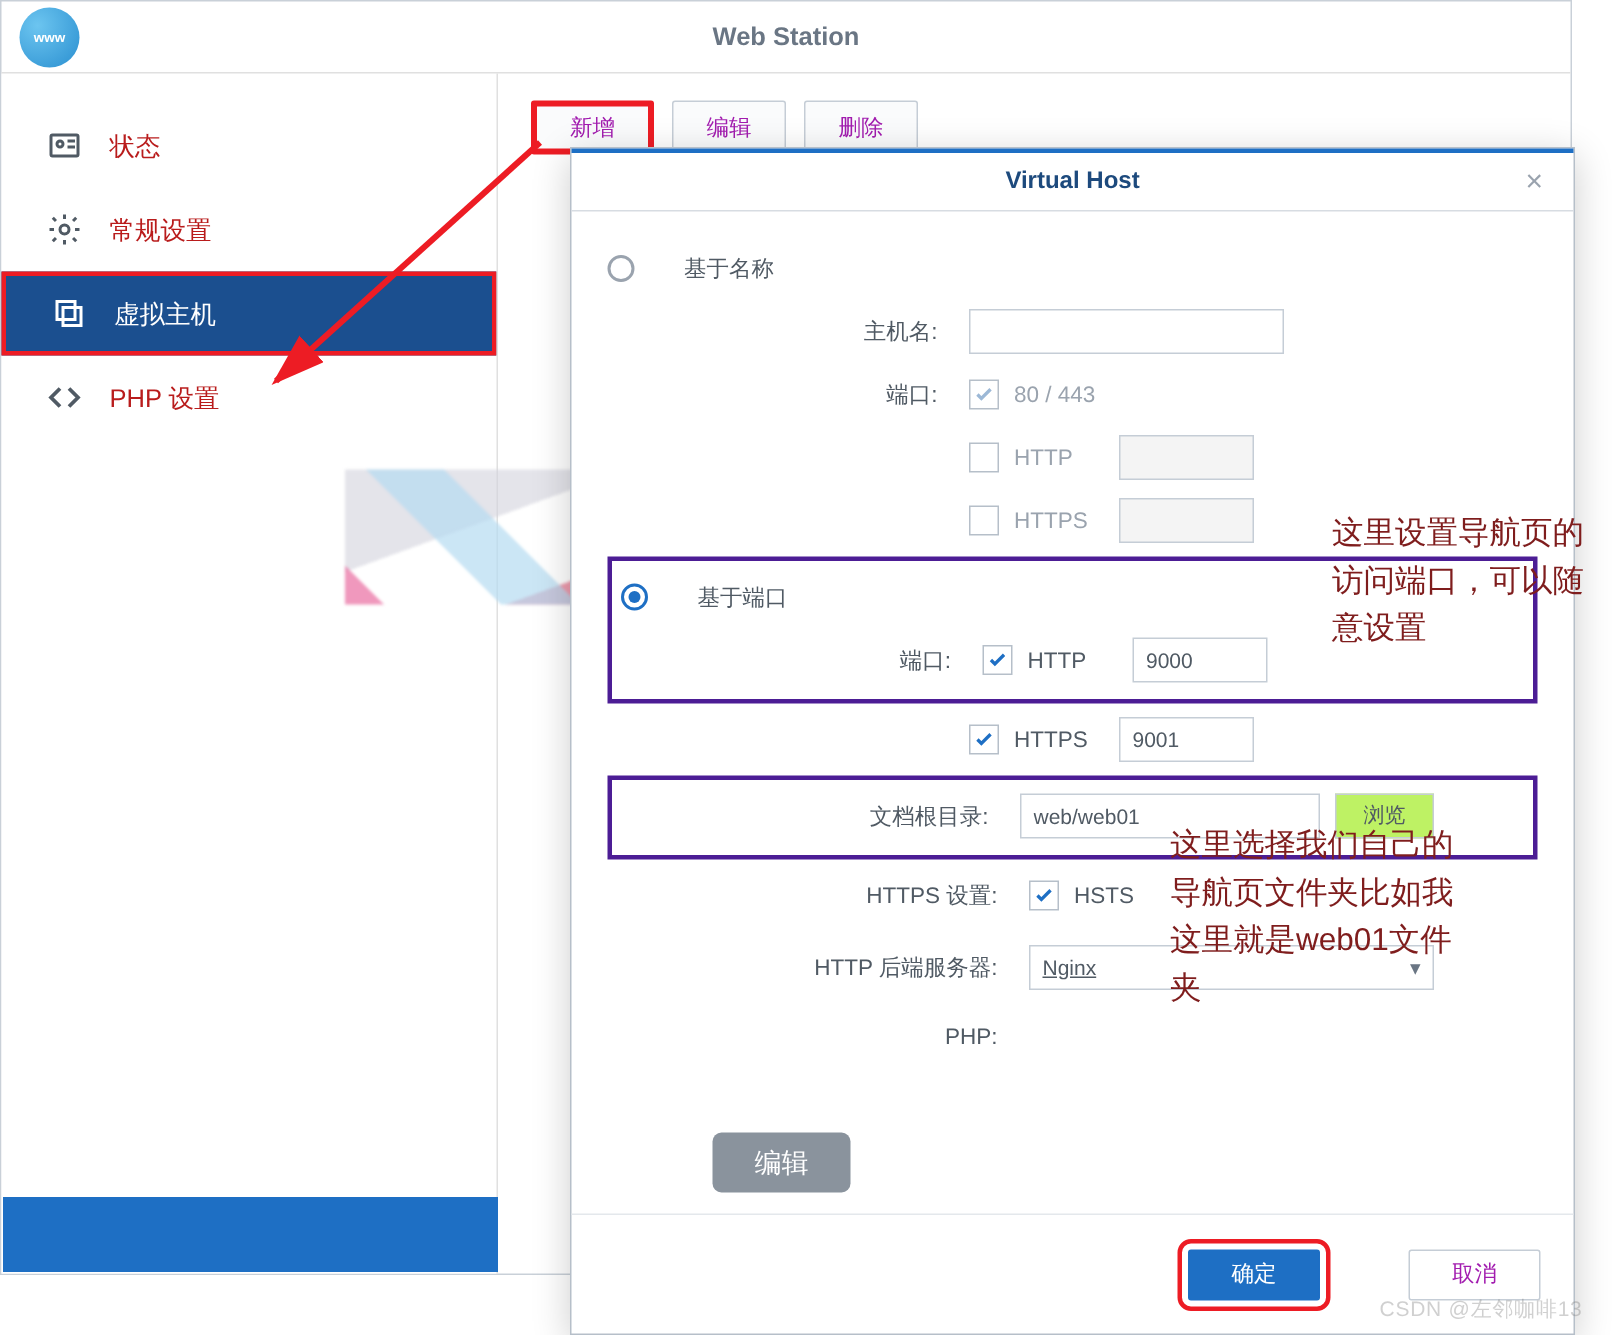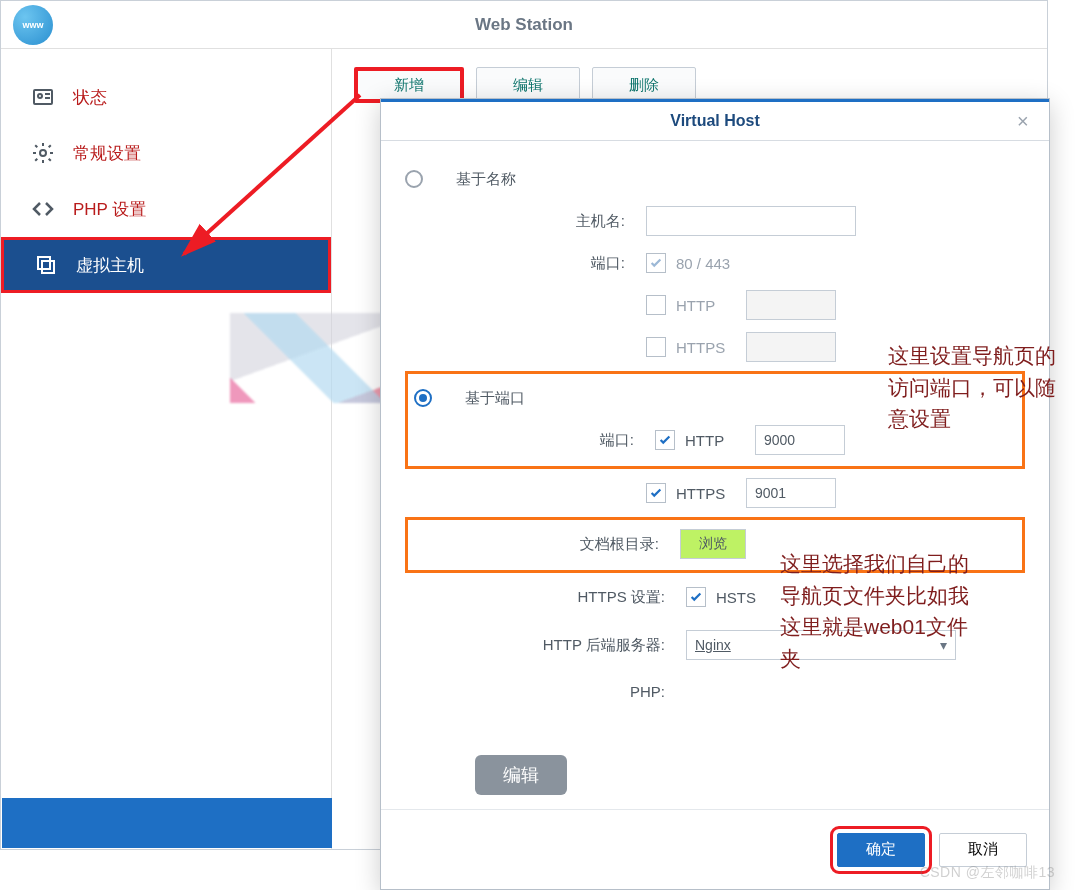--- a/index.html
+++ b/index.html
@@ -8,21 +8,21 @@
 .titlebar { height: 48px; display: flex; align-items: center; padding: 0 12px; border-bottom: 1px solid #e0e0e0; position: relative; }
 .app-title { position: absolute; left: 50%; transform: translateX(-50%); font-size: 17px; color: #6a7684; font-weight: 600; }
 .logo-icon { width: 40px; height: 40px; border-radius: 50%; background: radial-gradient(circle at 30% 30%, #6cc5f0, #2a8fd0); display: flex; align-items: center; justify-content: center; color: #fff; font-size: 9px; font-weight: bold; }
 .main-area { display: flex; height: calc(100% - 48px); }
 .sidebar { width: 330px; background: #fff; padding-top: 20px; }
 .sidebar-item { display: flex; align-items: center; height: 56px; padding: 0 30px; color: #b91c1c; font-size: 17px; cursor: pointer; }
 .sidebar-item.active { background: #1b4f8f; color: #fff; border: 3px solid #ed1c24; }
 .sidebar-icon { width: 24px; height: 24px; margin-right: 18px; display: inline-flex; align-items: center; justify-content: center; }
 .content { flex: 1; padding: 18px 22px; border-left: 1px solid #e0e0e0; position: relative; }
 .toolbar { display: flex; gap: 12px; }
-.btn { height: 36px; padding: 0 36px; border: 1px solid #c5cdd6; background: #fafbfc; color: #0f766e; font-size: 15px; cursor: pointer; border-radius: 2px; }
+.btn { height: 36px; padding: 0 22px; border: 1px solid #c5cdd6; background: #fafbfc; color: #a21caf; font-size: 15px; cursor: pointer; border-radius: 2px; }
 .btn-highlight { border: 4px solid #ed1c24; }
 .dialog { position: absolute; left: 380px; top: 98px; width: 670px; height: 792px; background: #fff; border: 1px solid #b6bfc9; box-shadow: 0 6px 24px rgba(0,0,0,.2); z-index: 20; }
 .dialog-header { height: 42px; border-top: 3px solid #1e6fc4; border-bottom: 1px solid #d7dce2; display: flex; align-items: center; justify-content: center; position: relative; }
 .dialog-title { font-size: 16px; color: #1d4a7d; font-weight: 700; }
 .dialog-close { position: absolute; right: 14px; top: 10px; width: 18px; height: 18px; color: #9aa3ae; font-size: 20px; cursor: pointer; line-height: 18px; }
 .dialog-body { padding: 18px 24px 12px 24px; font-size: 15px; color: #505a64; }
 .form-row { display: flex; align-items: center; min-height: 40px; margin-bottom: 2px; gap: 21px; }
 .form-label { width: 220px; padding-left: 40px; text-align: right; }
 .form-label.top { padding-left: 0; }
 .form-controls { flex: 1; display: flex; align-items: center; gap: 10px; flex-wrap: wrap; }
@@ -32,27 +32,27 @@
 .check { width: 20px; height: 20px; border: 1px solid #b6bfc9; display: inline-flex; align-items: center; justify-content: center; background: #fff; flex-shrink: 0; }
 .check.checked { color: #1e6fc4; }
 .check.checked.light { color: #9cb8d6; }
 .check svg { width: 14px; height: 14px; }
 .txt-input { height: 30px; border: 1px solid #c5cdd6; padding: 0 8px; font-size: 14px; color: #505a64; background: #fff; }
 .txt-input.wide { width: 210px; }
 .txt-input.narrow { width: 90px; }
 .select { height: 30px; border: 1px solid #c5cdd6; padding: 0 24px 0 8px; font-size: 14px; color: #505a64; background: #fff; width: 270px; position: relative; display: flex; align-items: center; text-decoration: underline; }
 .select::after { content: "▾"; position: absolute; right: 8px; color: #6a7684; }
 .browse-btn { height: 30px; padding: 0 18px; border: 1px solid #c5cdd6; background: #bef264; color: #505a64; font-size: 14px; cursor: pointer; }
-.redbox { border: 3px solid #f97316; padding: 4px 6px; margin: 4px 0; }
+.redbox { border: 3px solid #4c1d95; padding: 4px 6px; margin: 4px 0; }
 .edit-badge { position: absolute; left: 475px; top: 755px; background: #8a939d; color: #fff; padding: 8px 28px; font-size: 18px; border-radius: 6px; z-index: 25; }
 .dialog-footer { position: absolute; bottom: 0; left: 0; right: 0; height: 80px; display: flex; align-items: center; justify-content: flex-end; padding: 0 22px; gap: 14px; border-top: 1px solid #e4e8ec; }
 .fbtn { height: 34px; padding: 0 28px; border: 1px solid #c5cdd6; font-size: 15px; cursor: pointer; border-radius: 2px; }
 .fbtn.primary { background: #1e6fc4; color: #fff; border-color: #1e6fc4; }
 .fbtn.primary.hl { outline: 3px solid #ed1c24; outline-offset: 4px; }
-.fbtn.secondary { background: #fff; color: #000000; }
+.fbtn.secondary { background: #fff; color: #a21caf; margin-left: 45px; }
 .annotation { position: absolute; color: #7f1d1d; font-size: 21px; line-height: 1.5; z-index: 30; }
 .footer-bar { position: absolute; left: 1px; bottom: 1px; width: 330px; height: 50px; background: #1e6fc4; z-index: 5; }
 svg.arrow { position: absolute; z-index: 15; pointer-events: none; }
 .mosaic { position: absolute; left: 230px; top: 313px; width: 170px; height: 90px; z-index: 12; background:
   linear-gradient(45deg, rgba(233,108,160,.7) 10%, transparent 10%, transparent 40%, rgba(181,219,241,.7) 40%, rgba(181,219,241,.7) 60%, transparent 60%),
   linear-gradient(-20deg, rgba(228,90,120,.6) 15%, transparent 15%, transparent 55%, rgba(210,210,220,.6) 55%);
   filter: blur(1px);
 }
 .watermark { position: absolute; right: 20px; bottom: 8px; color: rgba(120,120,120,.35); font-size: 14px; z-index: 40; letter-spacing: .5px; }
 </style>
@@ -80,36 +80,36 @@
       </div>
       <div class="sidebar-item">
         <span class="sidebar-icon">
           <svg viewBox="0 0 24 24" fill="none" stroke="#505a64" stroke-width="2">
               <circle cx="12" cy="12" r="3"></circle>
               <path d="M12 2v3M12 19v3M4.2 4.2l2.1 2.1M17.7 17.7l2.1 2.1M2 12h3M19 12h3M4.2 19.8l2.1-2.1M17.7 6.3l2.1-2.1"></path>
             </svg>
         </span>
         <span>常规设置</span>
       </div>
-      <div class="sidebar-item">
-        <span class="sidebar-icon">
-          <svg viewBox="0 0 24 24" fill="none" stroke="#505a64" stroke-width="2.5">
-              <path d="M9 6l-6 6 6 6M15 6l6 6-6 6"></path>
-            </svg>
-        </span>
-        <span>PHP 设置</span>
-      </div>
       <div class="sidebar-item active">
         <span class="sidebar-icon">
           <svg viewBox="0 0 24 24" fill="none" stroke="#fff" stroke-width="2">
               <rect x="4" y="4" width="12" height="12"></rect>
               <rect x="8" y="8" width="12" height="12"></rect>
             </svg>
         </span>
         <span>虚拟主机</span>
+      </div>
+      <div class="sidebar-item">
+        <span class="sidebar-icon">
+          <svg viewBox="0 0 24 24" fill="none" stroke="#505a64" stroke-width="2.5">
+              <path d="M9 6l-6 6 6 6M15 6l6 6-6 6"></path>
+            </svg>
+        </span>
+        <span>PHP 设置</span>
       </div>
     </div>
     <div class="content">
       <div class="toolbar">
         <button class="btn btn-highlight">新增</button>
         <button class="btn">编辑</button>
         <button class="btn">删除</button>
       </div>
     </div>
   </div>
@@ -191,20 +191,21 @@
           </span>
         <span style="width:60px">HTTPS</span>
         <input class="txt-input narrow" value="9001" style="">
       </div>
     </div>
 
     <div class="redbox">
       <div class="form-row">
         <div class="form-label top" style="width:245px">文档根目录:</div>
         <div class="form-controls">
+          <input class="txt-input" style="width: 200px;" value="web/web01">
           <button class="browse-btn">浏览</button>
         </div>
       </div>
     </div>
 
     <div class="form-row">
       <div class="form-label top" style="width:260px">HTTPS 设置:</div>
       <div class="form-controls">
         <span class="check checked">
             <svg viewBox="0 0 16 16">

